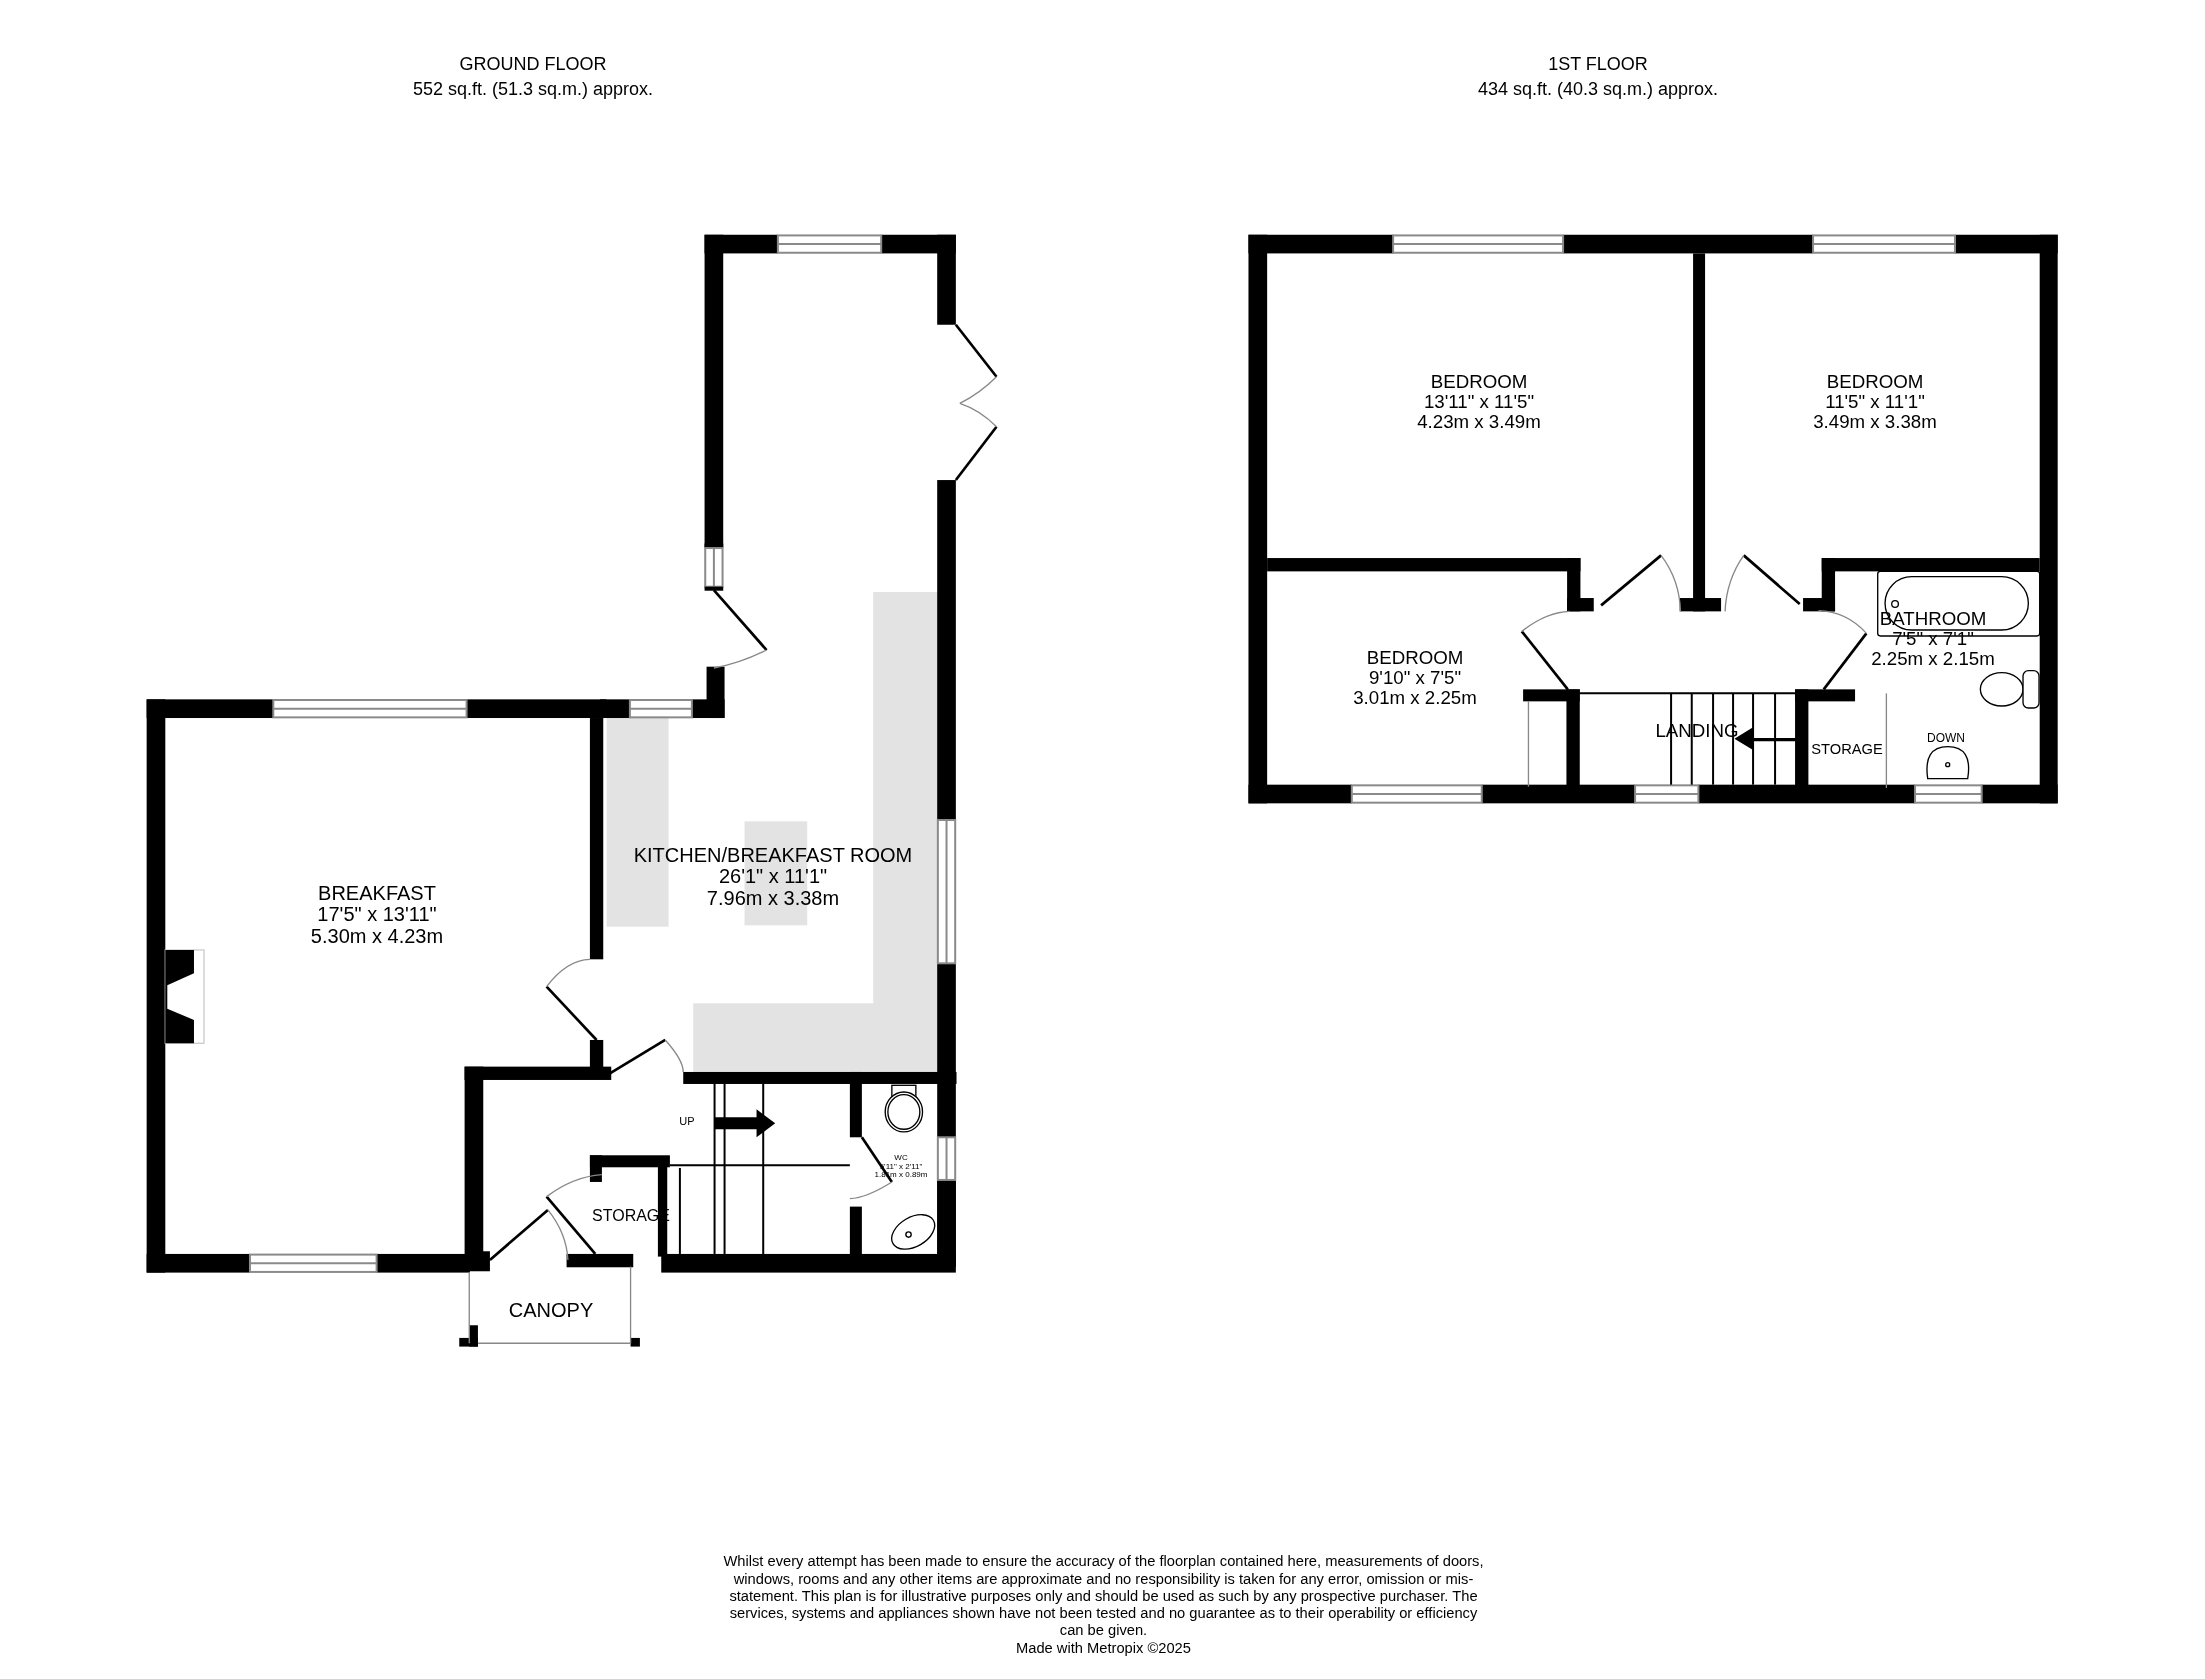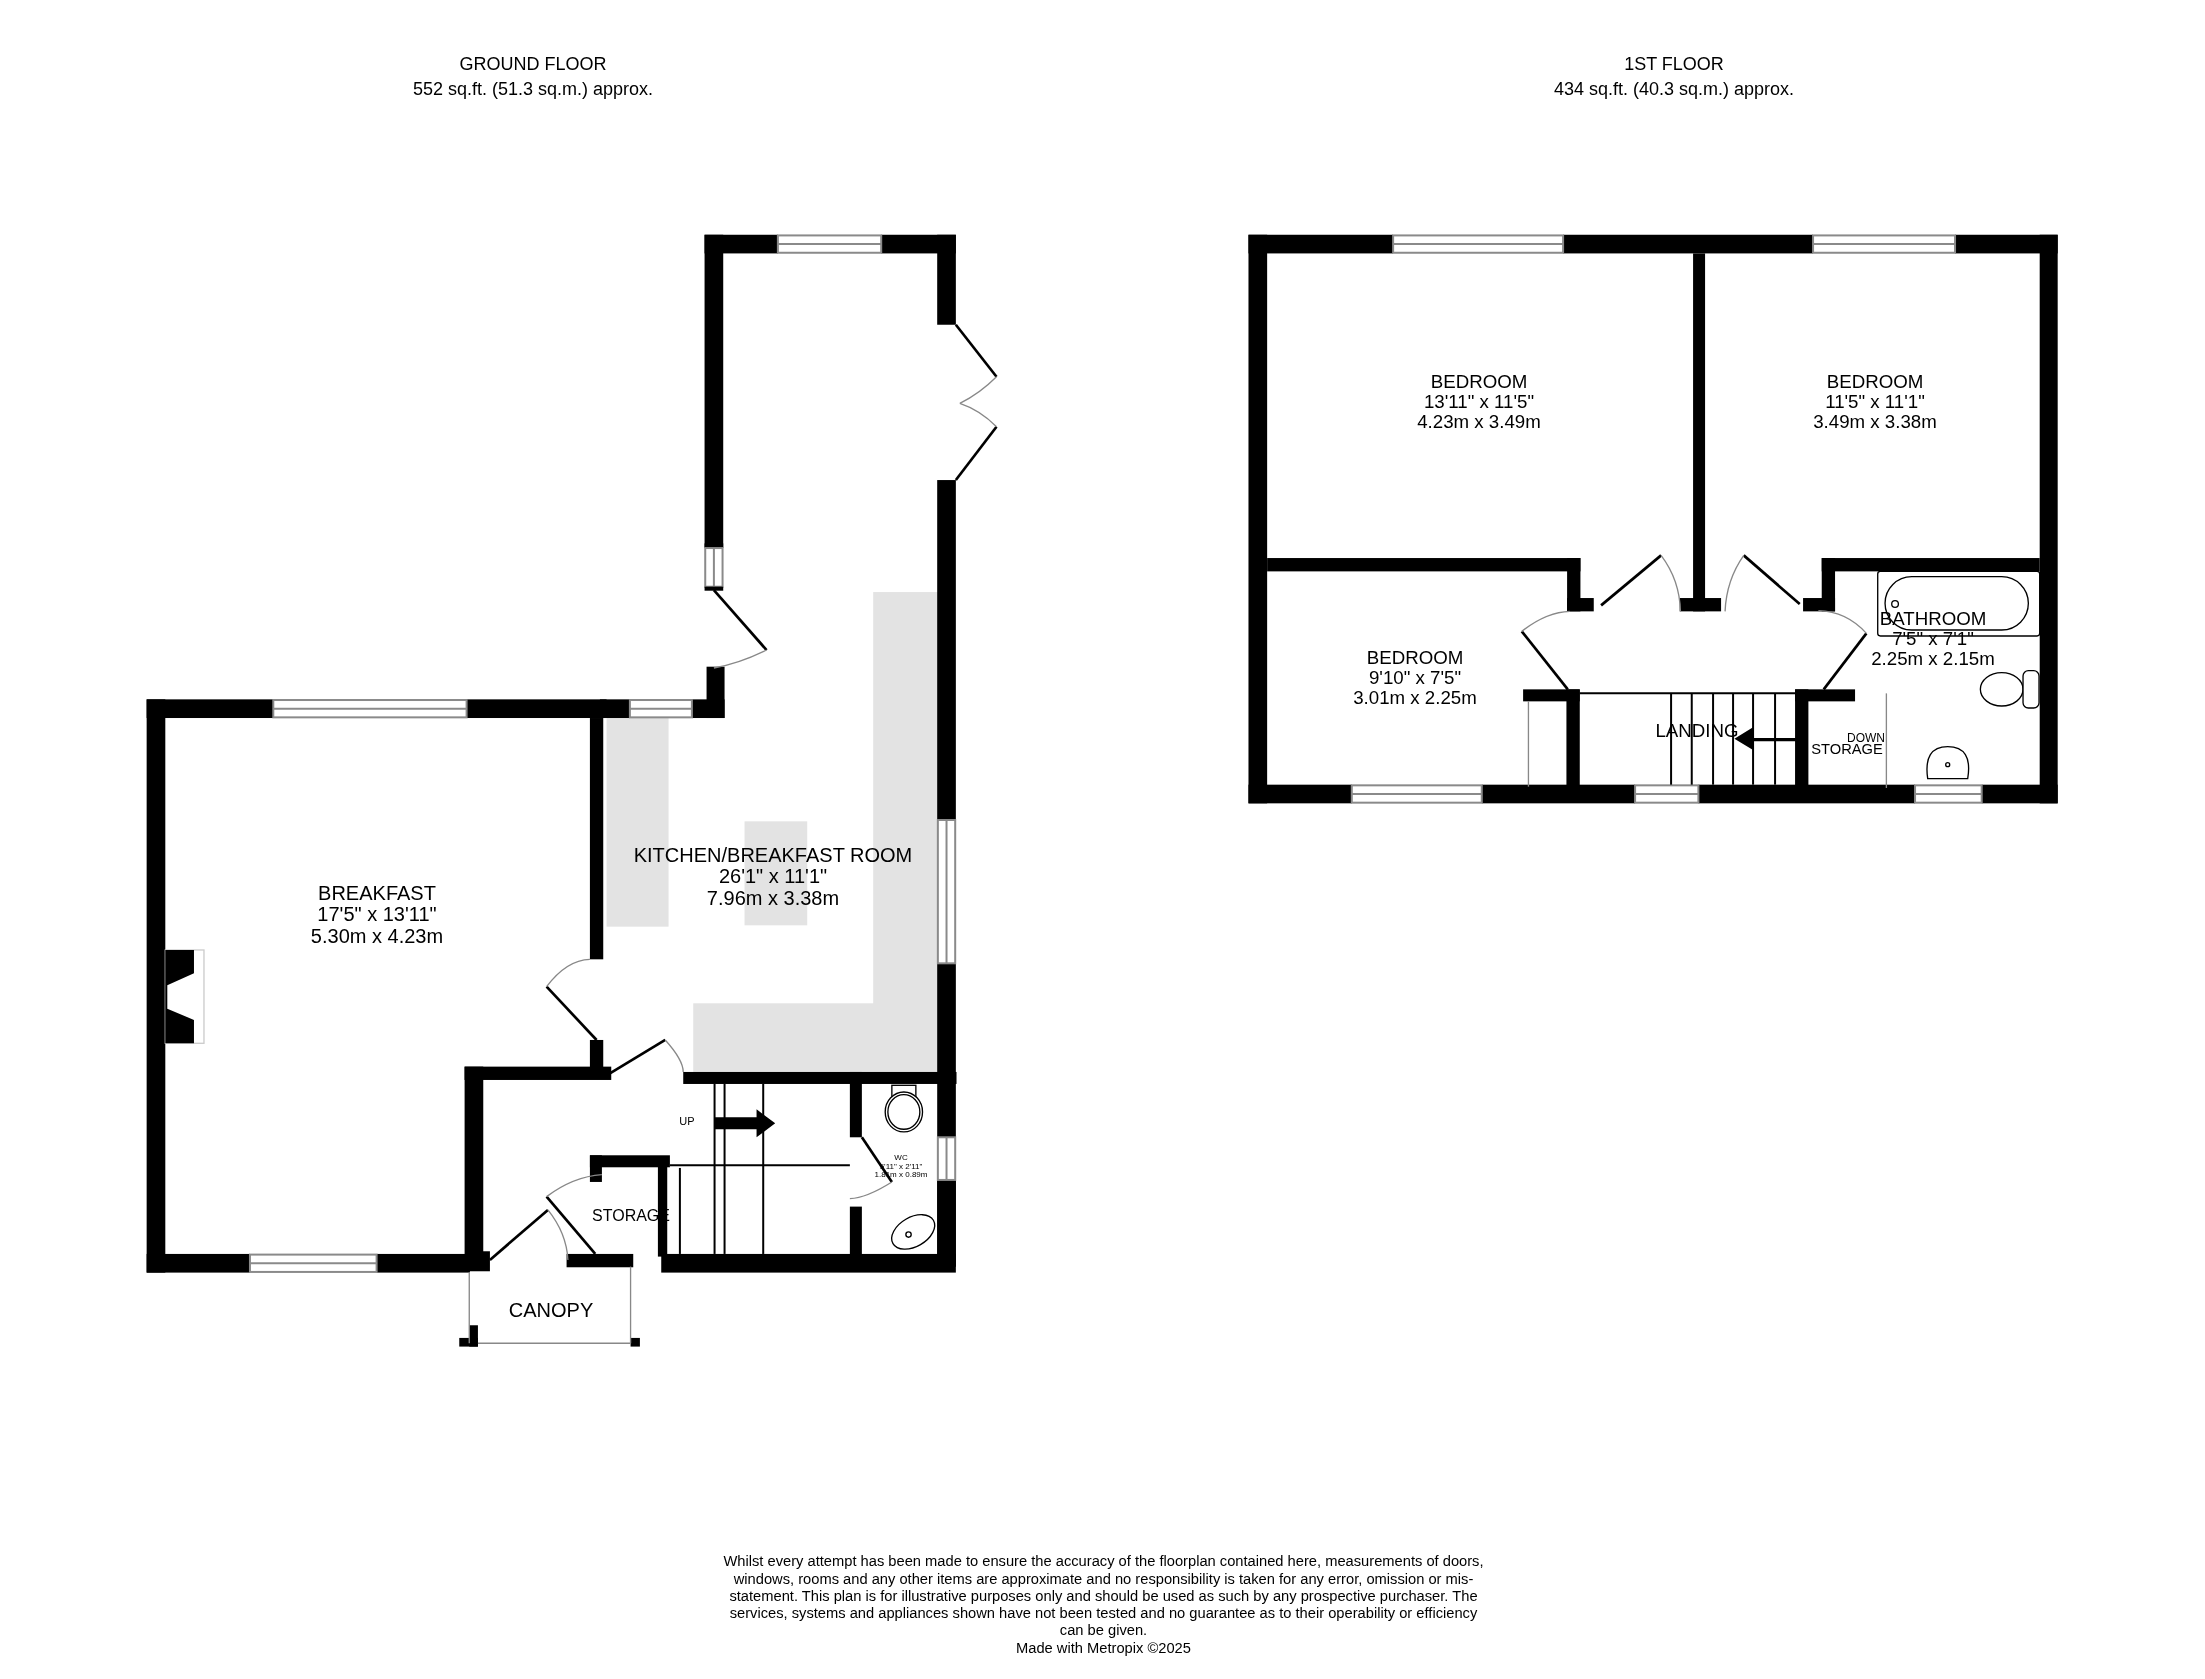--- a/index.html
+++ b/index.html
@@ -17,21 +17,21 @@
   .footer .disclaimer { font-size:14.7px; line-height:17.3px; margin-top:5.3px; }
   .footer .credit { font-size:14.7px; line-height:17.3px; }
 </style>
 </head>
 <body>
 
 <div class="floor-heading" style="left:333px; top:52px; width:400px;">
   <div>GROUND FLOOR</div>
   <div>552 sq.ft. (51.3 sq.m.) approx.</div>
 </div>
-<div class="floor-heading" style="left:1474px; top:52px; width:400px;">
+<div class="floor-heading" style="left:1398px; top:52px; width:400px;">
   <div>1ST FLOOR</div>
   <div>434 sq.ft. (40.3 sq.m.) approx.</div>
 </div>
 
 <svg class="plan" width="2205" height="1680" viewBox="0 0 3308 2520">
 
   <g>
 
     <g fill="#e3e3e3">
       <rect x="1310" y="888" width="100" height="720"></rect>
@@ -287,19 +287,19 @@
   <div>BATHROOM</div>
   <div>7'5"  x 7'1"</div>
   <div>2.25m  x 2.15m</div>
 </div>
 <div class="room-label med" style="left:1697px; top:693px;margin-top:28px;">
   <div>LANDING</div>
 </div>
 <div class="room-label" style="left:1847px; top:739px; font-size:14.7px;">
   <div>STORAGE</div>
 </div>
-<div class="plain-label" style="left:1866px; top:731px; font-size:12px;">DOWN</div>
+<div class="plain-label" style="left:1946px; top:731px; font-size:12px;">DOWN</div>
 
 <div class="footer" style="top:1548px;">
   <div class="disclaimer">Whilst every attempt has been made to ensure the accuracy of the floorplan contained here, measurements of doors, windows, rooms and any other items are approximate and no responsibility is taken for any error, omission or mis-statement. This plan is for illustrative purposes only and should be used as such by any prospective purchaser. The services, systems and appliances shown have not been tested and no guarantee as to their operability or efficiency can be given.</div>
   <div class="credit">Made with Metropix ©2025</div>
 </div>
 
 
 </body></html>

